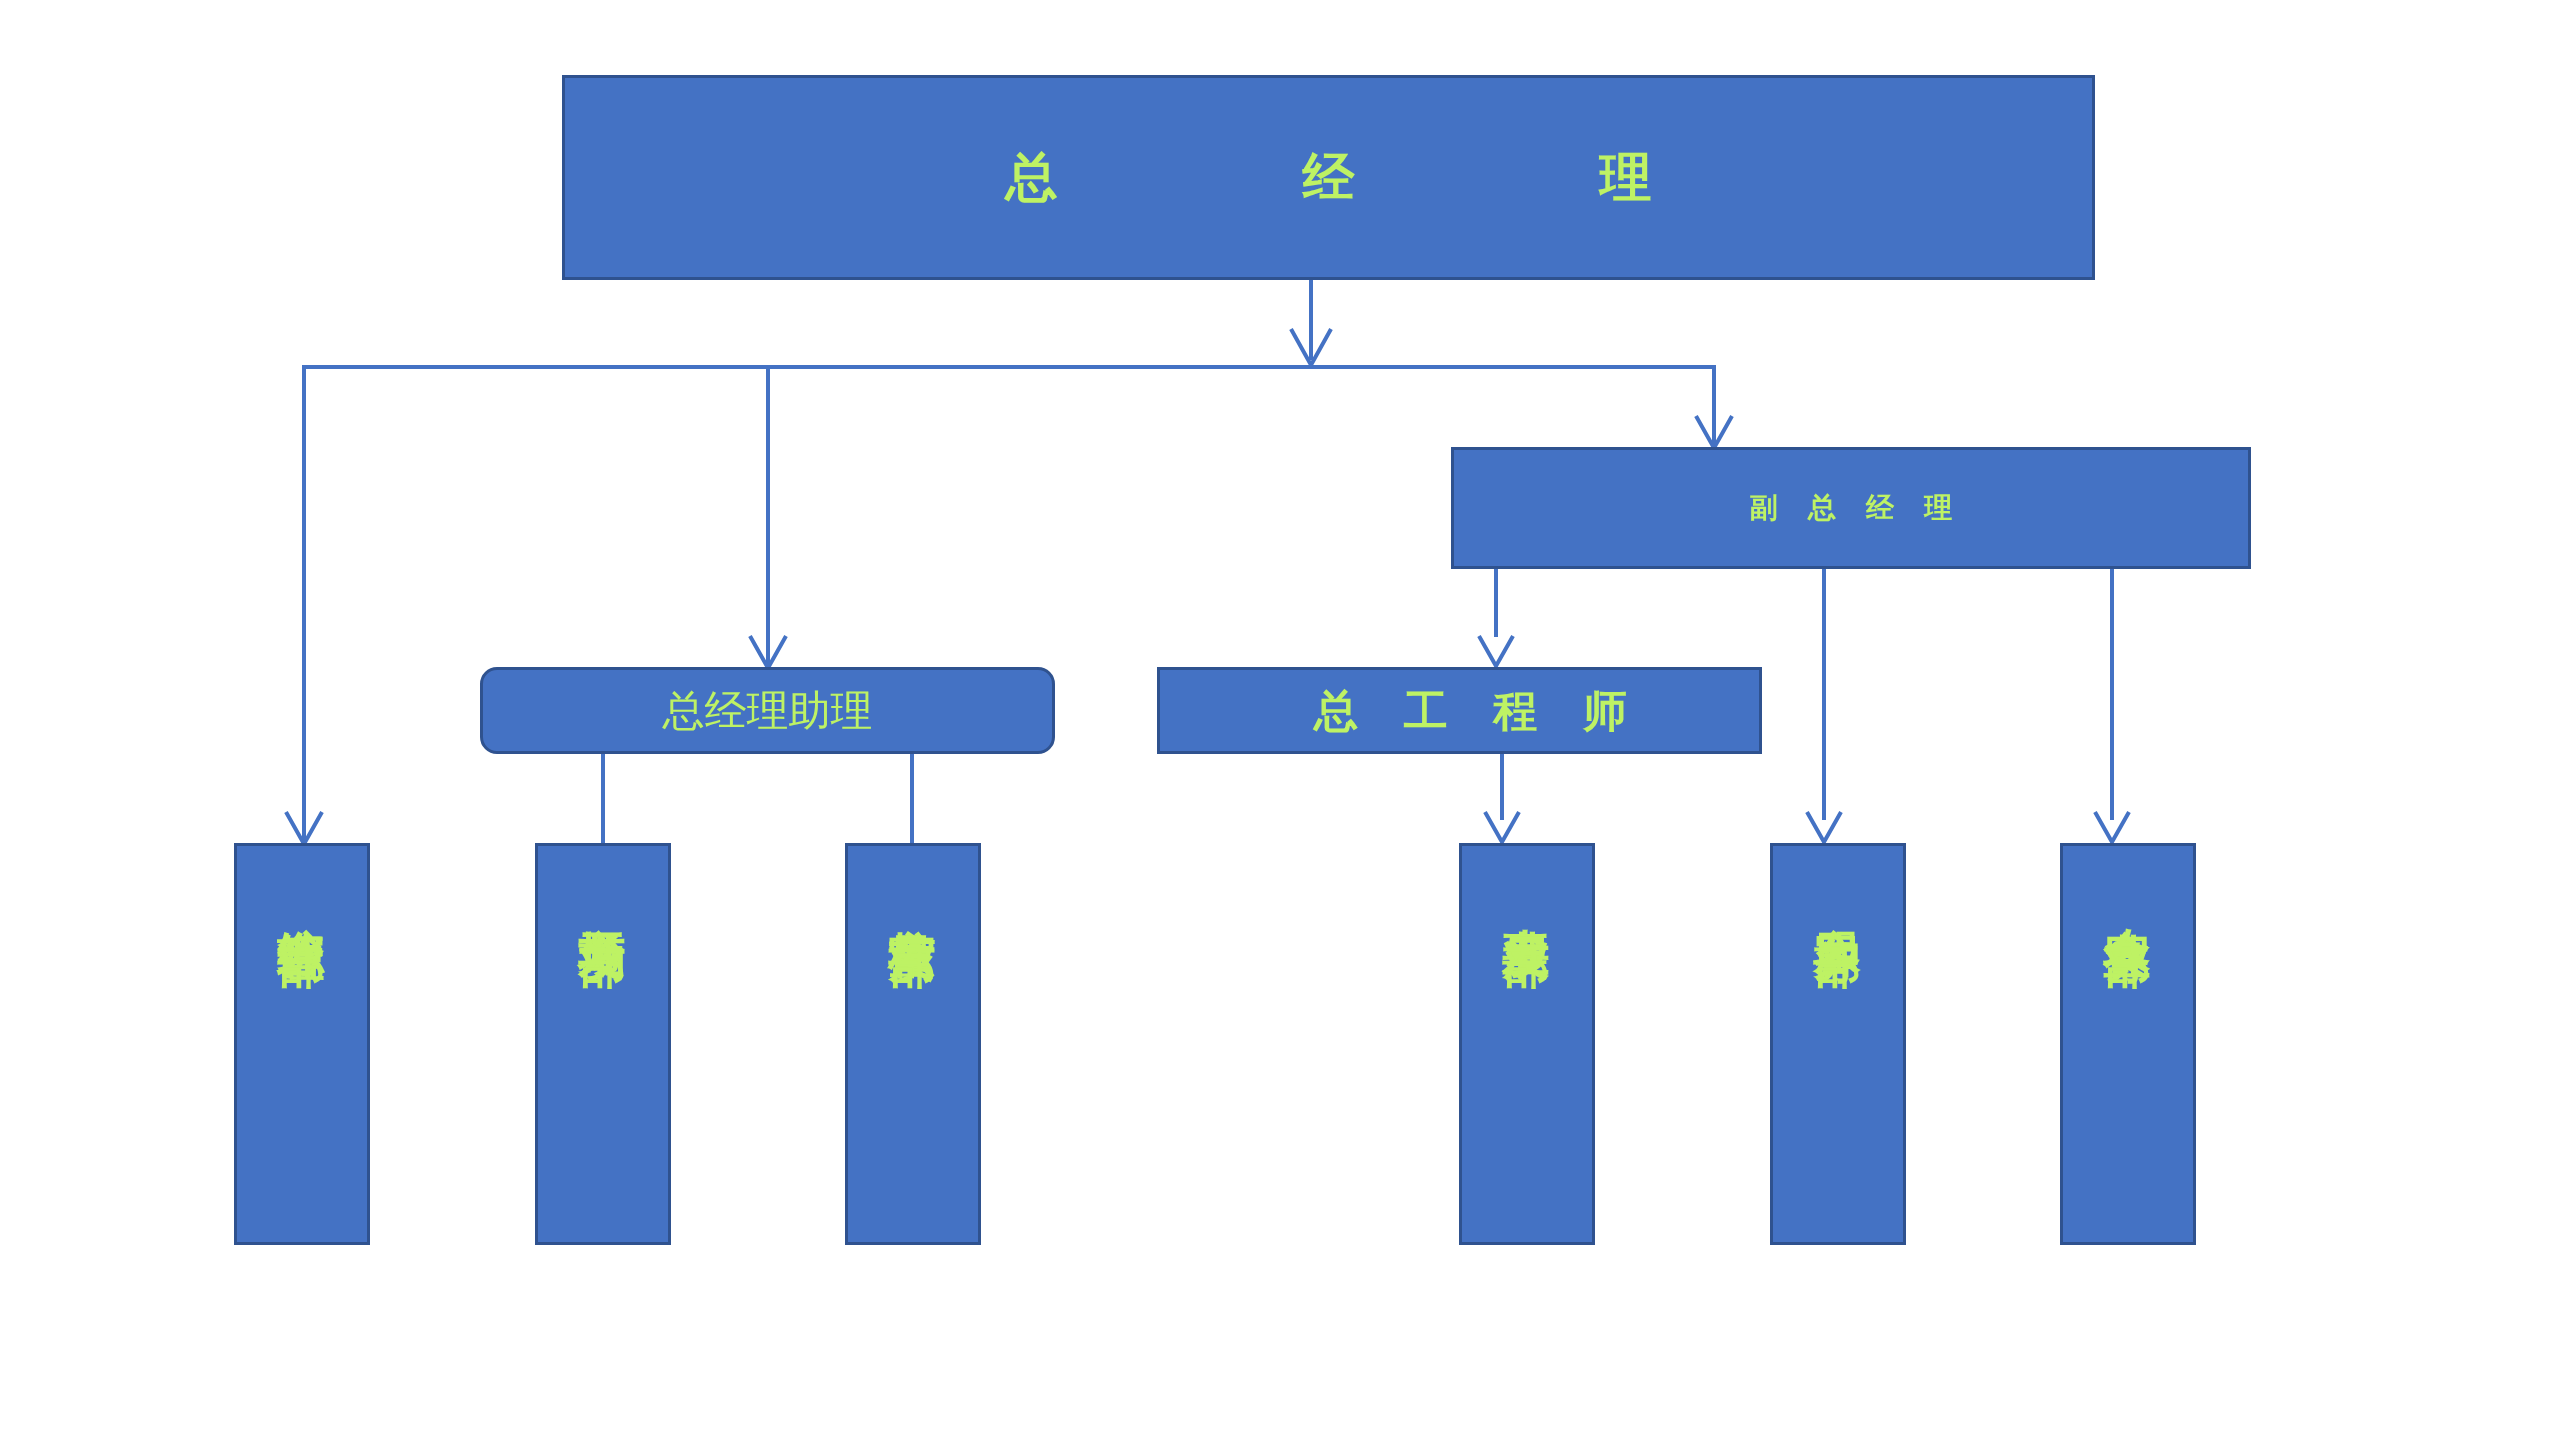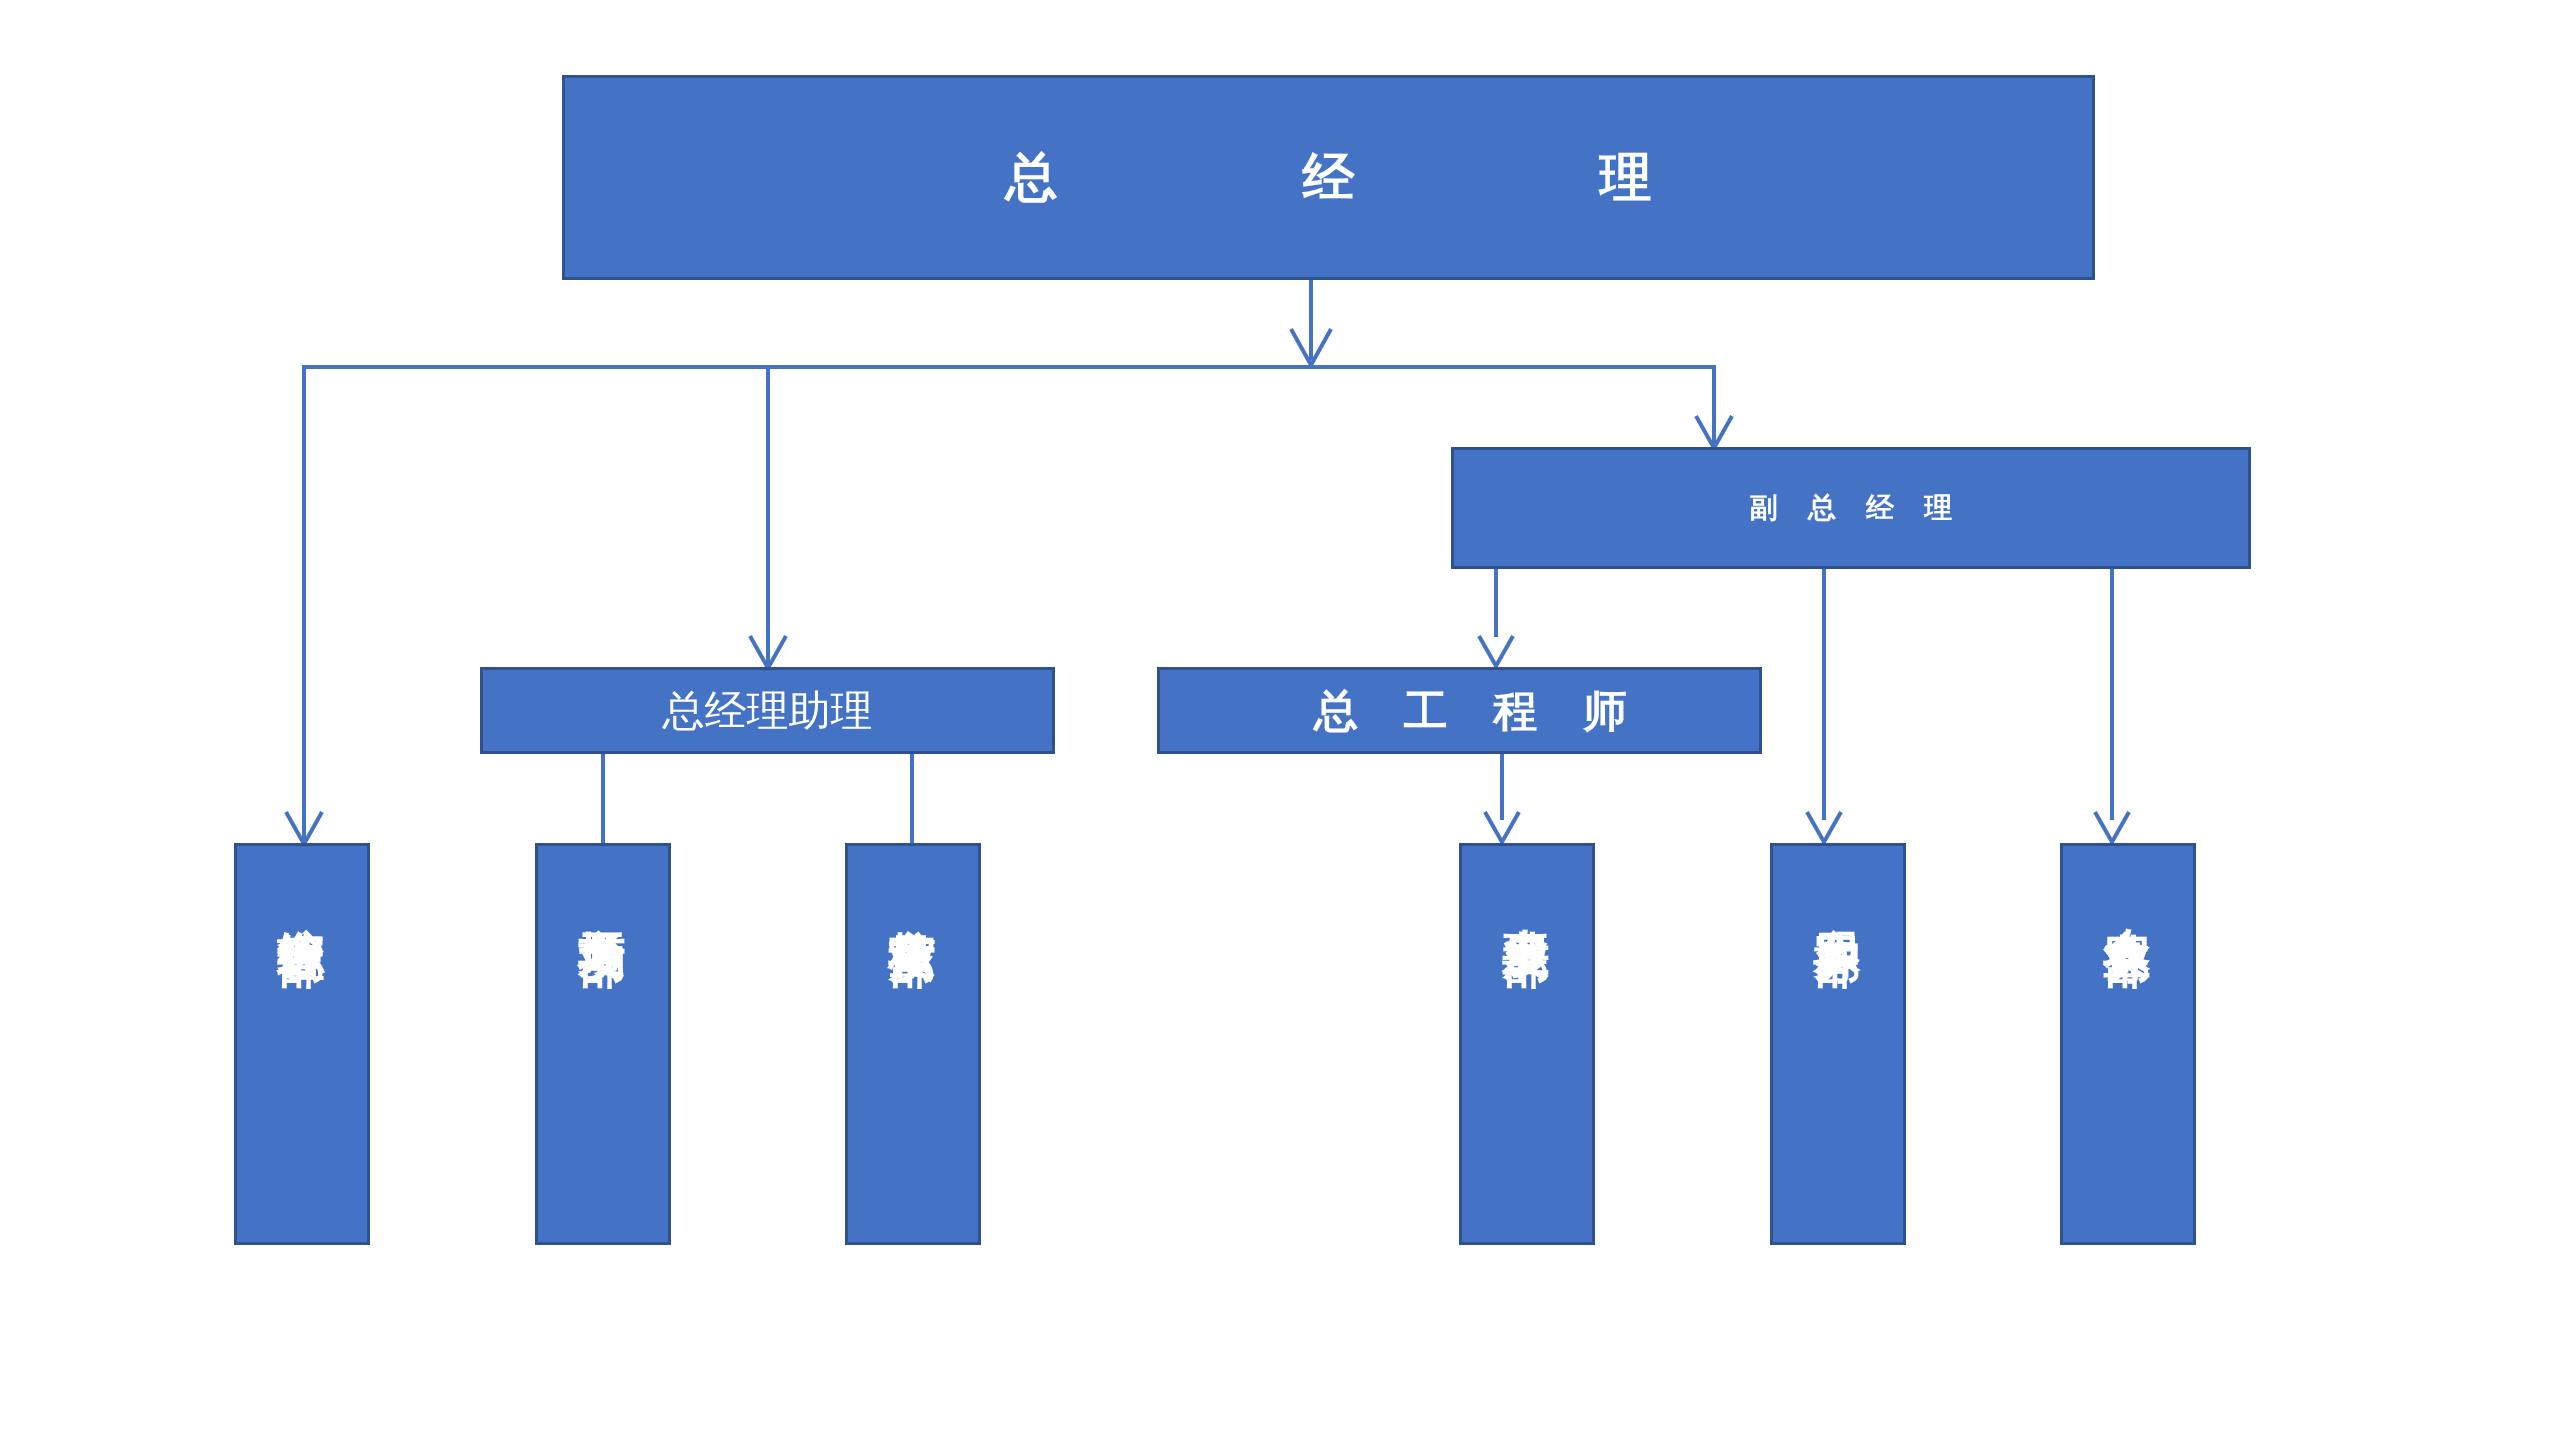--- a/index.html
+++ b/index.html
@@ -16,21 +16,21 @@
     width: 2560px;
     height: 1440px;
     background: #ffffff;
     overflow: hidden;
   }
   .node {
     position: absolute;
     box-sizing: border-box;
     background: #4472C4;
     border: 3px solid #2F528F;
-    color: #ffffff;
+    color: #bef264;
     display: flex;
     align-items: center;
     justify-content: center;
     text-align: center;
     line-height: 1.12;
     z-index: 3;
   }
   .node-label {
     display: block;
     white-space: pre;
@@ -49,21 +49,21 @@
   }
   .n-dgm {
     left: 1451px; top: 447px; width: 800px; height: 122px;
   }
   .n-dgm .node-label {
     font-size: 28px;
     letter-spacing: 0.40em;
     text-indent: 0.40em;
   }
   .n-gma {
-    left: 480px; top: 667px; width: 575px; height: 87px;
+    left: 480px; top: 667px; width: 575px; height: 87px; border-radius: 17px;
   }
   .n-gma .node-label {
     font-size: 42px;
     font-weight: normal;
     letter-spacing: 0;
   }
   .n-ce {
     left: 1157px; top: 667px; width: 605px; height: 87px; padding-left: 22px;
   }
   .n-ce .node-label {

